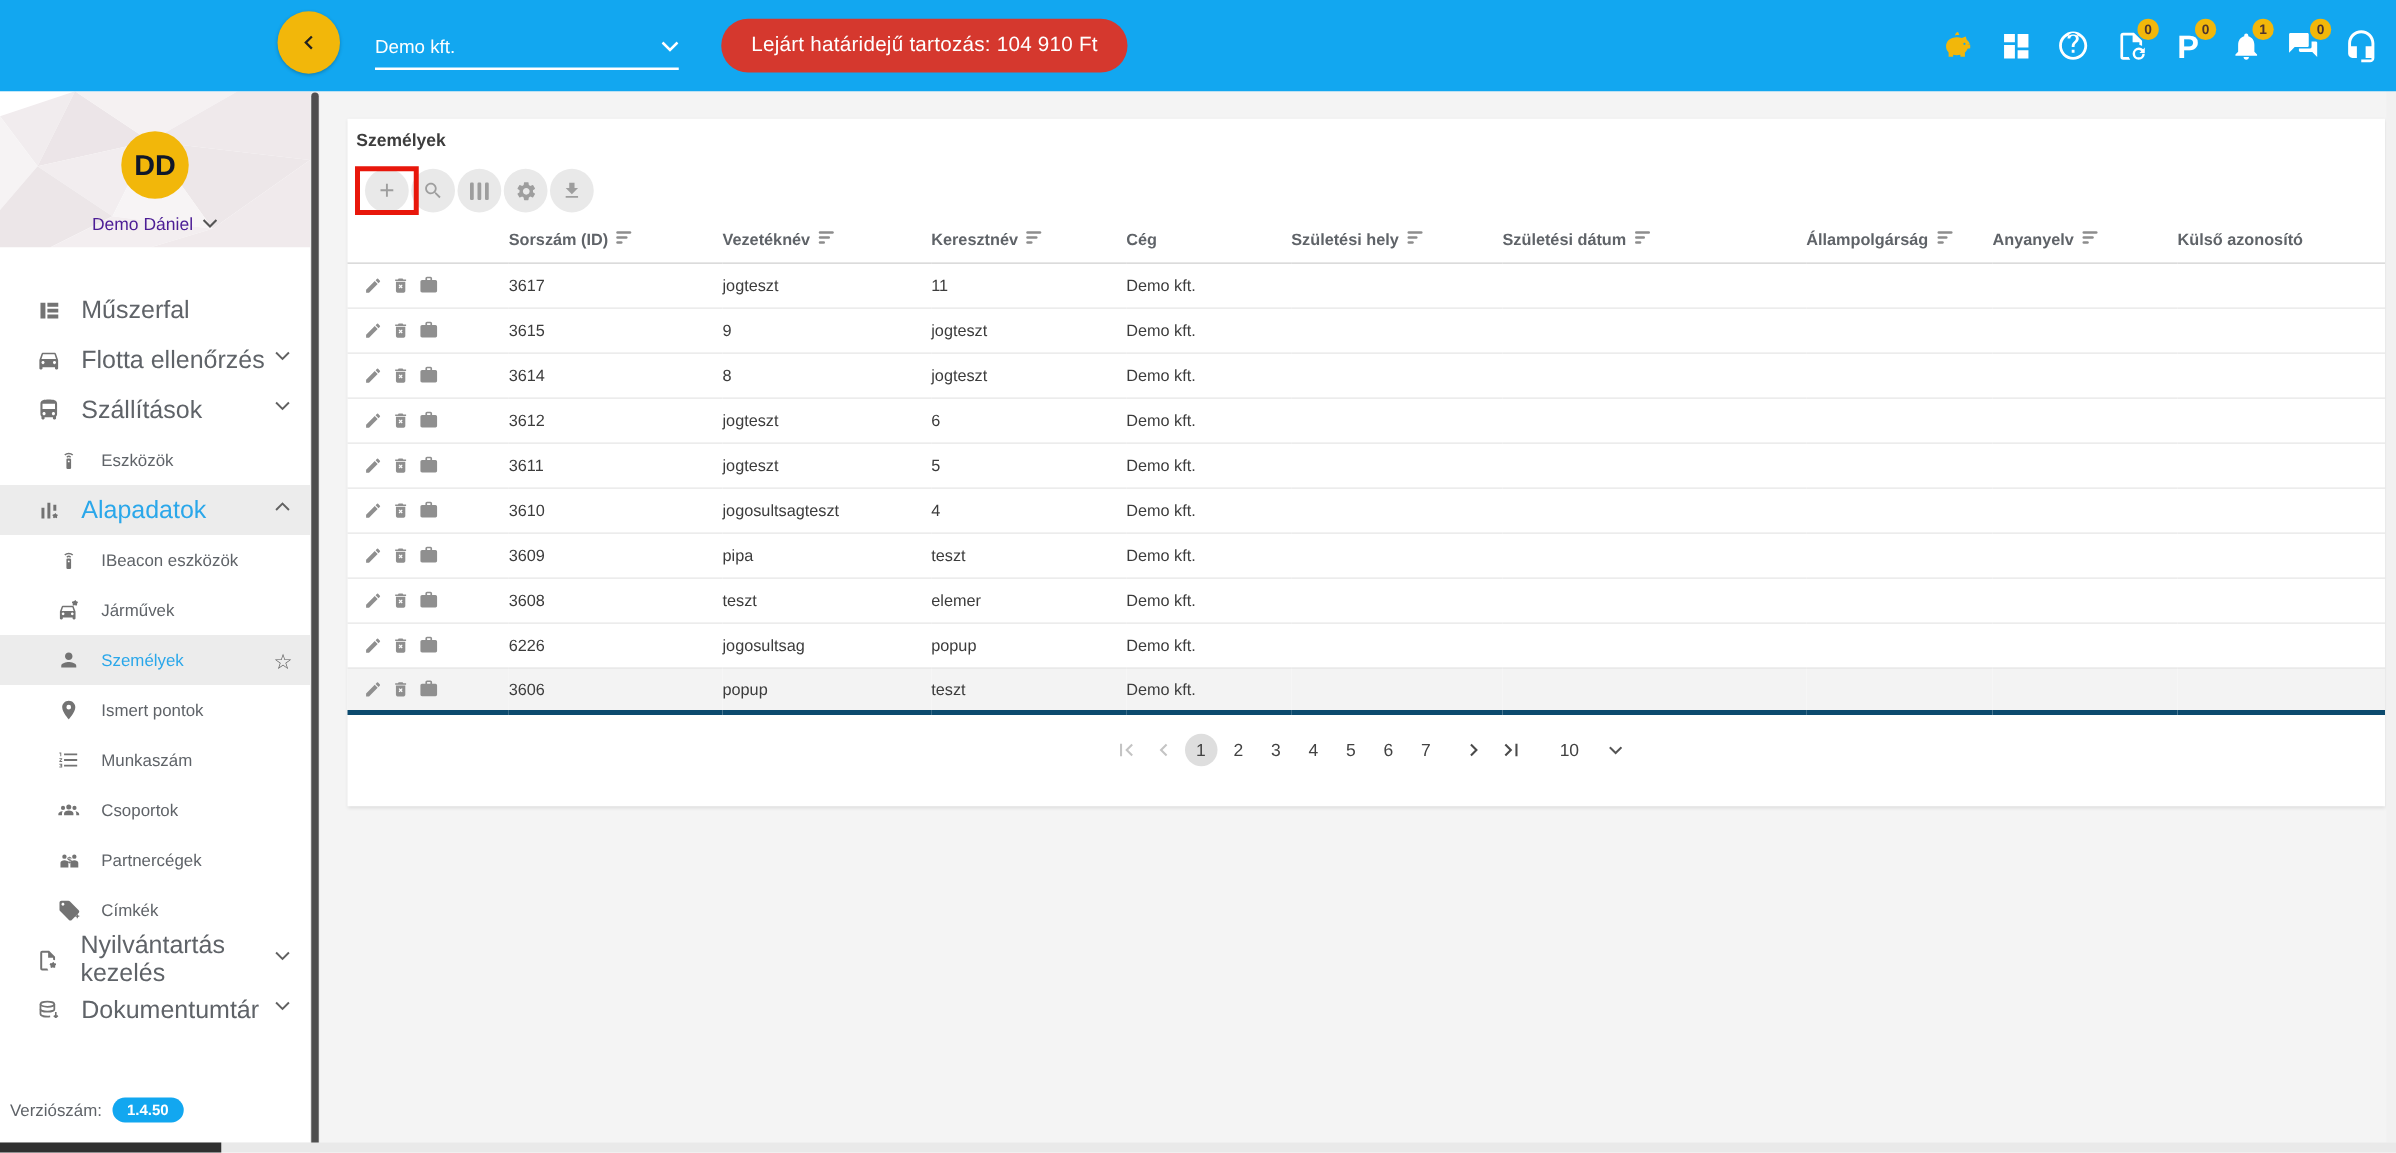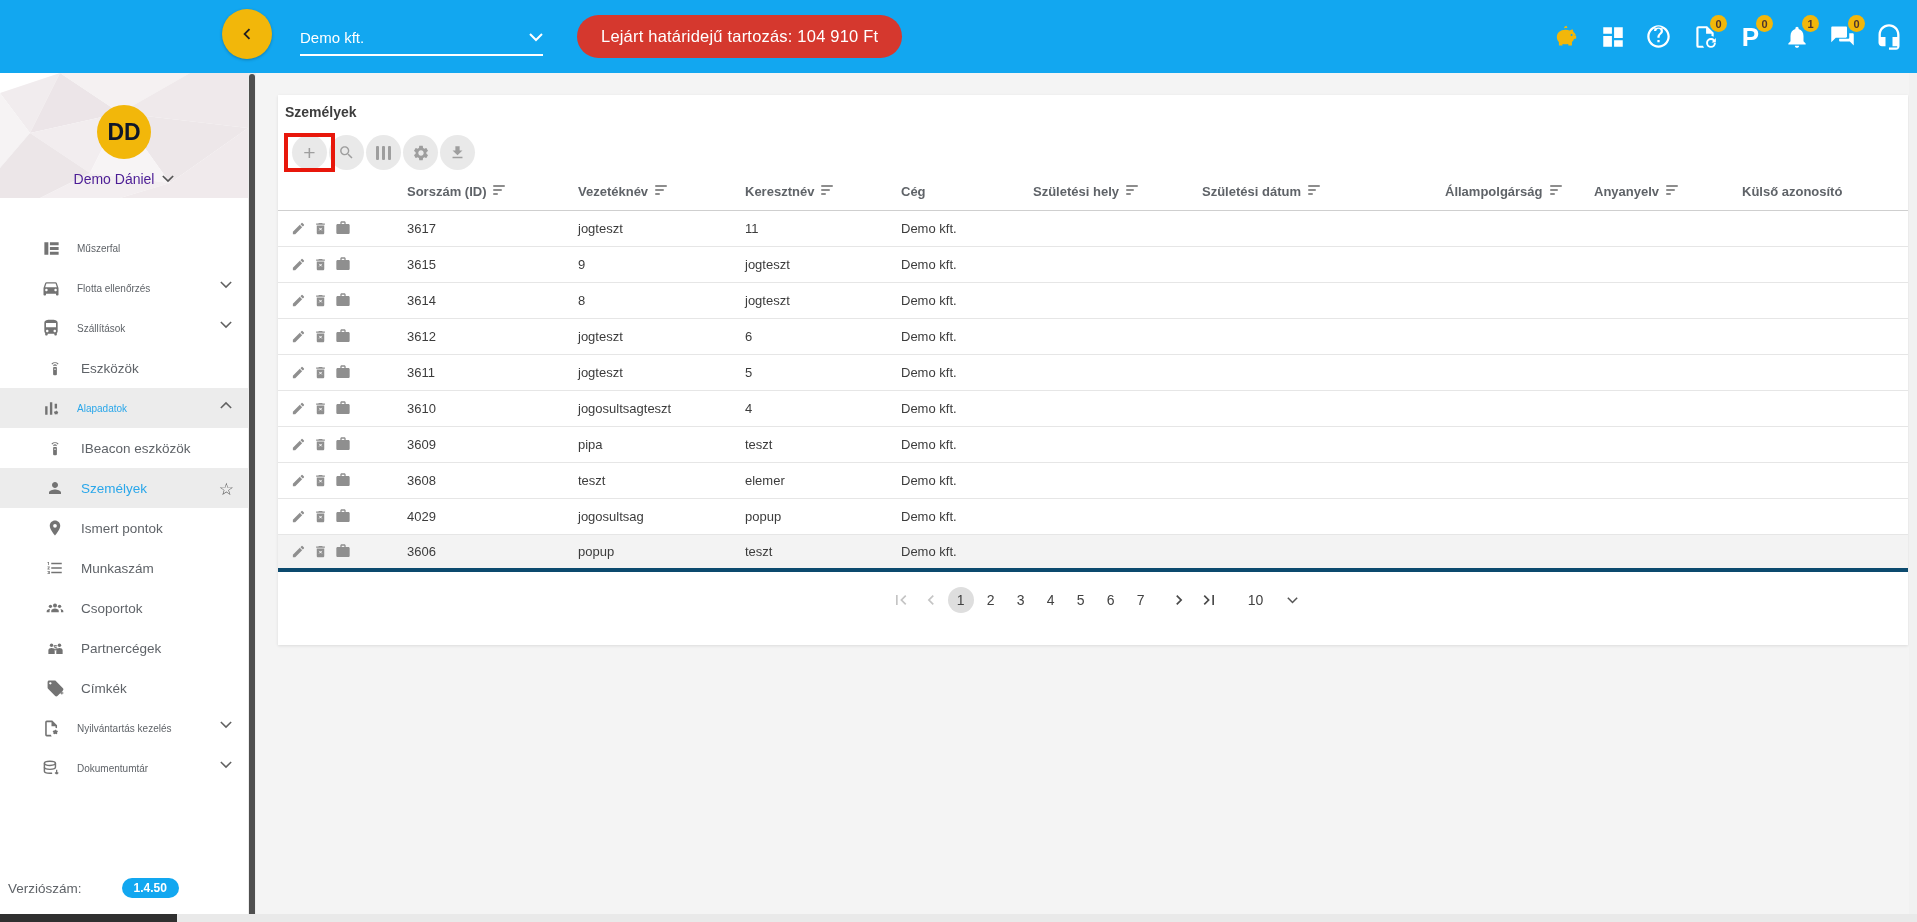--- a/index.html
+++ b/index.html
@@ -24,31 +24,31 @@
 
   
   .sidebar{position:absolute;left:0;top:73px;width:248px;height:841px;background:#ffffff;z-index:20;}
   .profile{position:relative;width:100%;height:150px;}
   .poly-art{position:absolute;left:0;top:0;width:100%;height:125px;}
   .avatar{position:absolute;left:97px;top:32px;width:54px;height:54px;border-radius:50%;background:#f2b70a;
     color:#0f172a;font-size:23px;font-weight:bold;display:flex;align-items:center;justify-content:center;cursor:pointer;}
   .user-row{position:absolute;left:0;top:98px;width:100%;display:flex;align-items:center;justify-content:center;
     gap:8px;color:#4c1d95;font-size:14px;cursor:pointer;}
   .nav{position:absolute;left:0;top:155px;width:100%;}
-  .nav-item{position:relative;height:40px;display:flex;align-items:center;padding-left:40px;
-    color:#5f6368;font-size:10px;cursor:pointer;}
+  .nav-item{position:relative;height:40px;display:flex;align-items:center;padding-left:28px;
+    color:#5f6368;font-size:20px;cursor:pointer;}
   .nav-item .nicon{width:22px;margin-right:15px;display:flex;justify-content:center;color:#737373;}
   .nav-item.sub{padding-left:44px;font-size:13.5px;}
   .nav-item.selected{background:#ececec;color:#2aa7ea;}
   .nav-item .chev{position:absolute;right:16px;top:13px;}
   .nav-item .star{position:absolute;right:14px;top:11px;font-size:17px;color:#555;}
   .version-row{position:absolute;left:8px;top:805px;display:flex;align-items:center;gap:8px;
     color:#5f6368;font-size:13.5px;}
   .version-pill{background:#12a7f0;color:#fff;font-size:12px;font-weight:bold;border-radius:10px;
-    padding:3px 12px;margin-left:32px;}
+    padding:3px 12px;}
   .side-scroll{position:absolute;left:248px;top:73px;width:8px;height:849px;background:#ededed;z-index:25;}
   .side-scroll .thumb{position:absolute;left:1px;top:1px;width:6px;height:847px;background:#4f4f4f;border-radius:3px;}
 
   
   .main{position:absolute;left:256px;top:73px;right:0;bottom:0;background:#f4f4f4;}
   .card{position:absolute;left:22px;top:22px;width:1630px;height:550px;background:#ffffff;
     box-shadow:0 1px 3px rgba(0,0,0,.10);}
   .card-title{position:absolute;left:7px;top:9px;font-size:14px;font-weight:bold;color:#3d3d3d;}
   .toolbar{position:absolute;left:14px;top:40px;display:flex;gap:2px;}
   .tool-btn{width:35px;height:35px;border-radius:50%;background:#e9e9e9;display:flex;align-items:center;
@@ -242,20 +242,29 @@
     </div>
     <div class="nav-item sub">
       <span class="nicon">
           <svg width="18" height="18" viewBox="0 0 24 24" fill="currentColor">
             <path d="M7.2 6.2a6.8 6.8 0 0 1 9.6 0l-1.1 1.1a5.2 5.2 0 0 0-7.4 0zM9.4 8.4a3.7 3.7 0 0 1 5.2 0l-1.1 1.1a2.1 2.1 0 0 0-3 0z"></path>
             <rect x="9.5" y="10.5" width="5" height="11" rx="1.3"></rect>
             <circle cx="12" cy="13.5" r="1" fill="#fff"></circle>
           </svg>
         </span>
       <span>IBeacon eszközök</span>
+    </div>
+    <div class="nav-item sub">
+      <span class="nicon">
+          <svg width="20" height="20" viewBox="0 0 24 24" fill="currentColor">
+            <path d="M16.9 9.01C16.74 8.42 16.2 8 15.6 8H6.4c-.6 0-1.1.42-1.3 1.01L3.5 13.5V20c0 .55.45 1 1 1h.8c.55 0 1-.45 1-1v-.8h9.4v.8c0 .55.45 1 1 1h.8c.55 0 1-.45 1-1v-6.5L16.9 9.01zM6.6 17c-.7 0-1.3-.6-1.3-1.3s.6-1.3 1.3-1.3 1.3.6 1.3 1.3S7.3 17 6.6 17zm8.8 0c-.7 0-1.3-.6-1.3-1.3s.6-1.3 1.3-1.3 1.3.6 1.3 1.3-.6 1.3-1.3 1.3zM5.3 13l1.2-3.6h9l1.2 3.6H5.3z"></path>
+            <path d="M18.7 2.5l.4 1.2 1.3.1.4 1.3-1 .9.3 1.3-1.1.6-1.1-.7-1.1.7-1.1-.6.3-1.3-1-.9.4-1.3 1.3-.1z"></path>
+          </svg>
+        </span>
+      <span>Járművek</span>
     </div>
     <div class="nav-item sub selected">
       <span class="nicon">
           <svg width="18" height="18" viewBox="0 0 24 24" fill="currentColor">
             <path d="M12 12c2.2 0 4-1.8 4-4s-1.8-4-4-4-4 1.8-4 4 1.8 4 4 4zm0 2c-2.7 0-8 1.3-8 4v2h16v-2c0-2.7-5.3-4-8-4z"></path>
           </svg>
         </span>
       <span>Személyek</span>
       <span class="star">☆</span>
     </div>
@@ -677,21 +686,21 @@
                     <path d="M10 11l4 4m0-4l-4 4" stroke="#fff" stroke-width="1.6"></path>
                   </svg>
                 </span>
       <span class="act">
                   <svg width="16" height="16" viewBox="0 0 24 24" fill="currentColor">
                     <path d="M20 6h-4V4c0-1.1-.9-2-2-2h-4C8.9 2 8 2.9 8 4v2H4c-1.1 0-2 .9-2 2v11c0 1.1.9 2 2 2h16c1.1 0 2-.9 2-2V8c0-1.1-.9-2-2-2zm-6 0h-4V4h4v2z"></path>
                   </svg>
                 </span>
     </span>
             </td>
-    <td>4029</td>
+    <td>6226</td>
             <td>jogosultsag</td>
             <td>popup</td>
     <td>Demo kft.</td>
             <td></td>
             <td></td>
             <td></td>
             <td></td>
             <td></td>
   </tr>
           <tr class="last">

